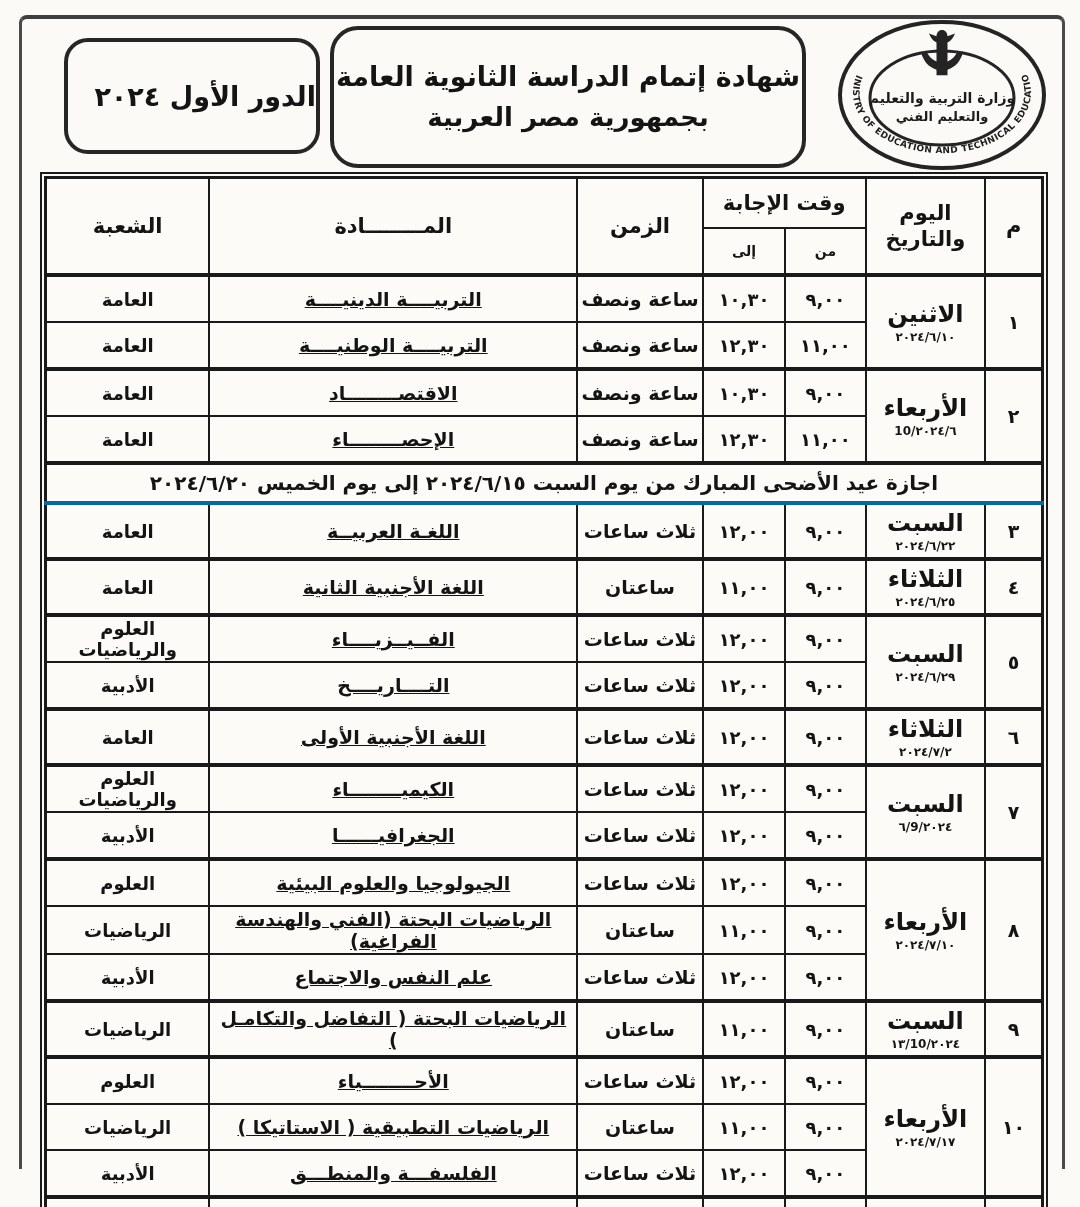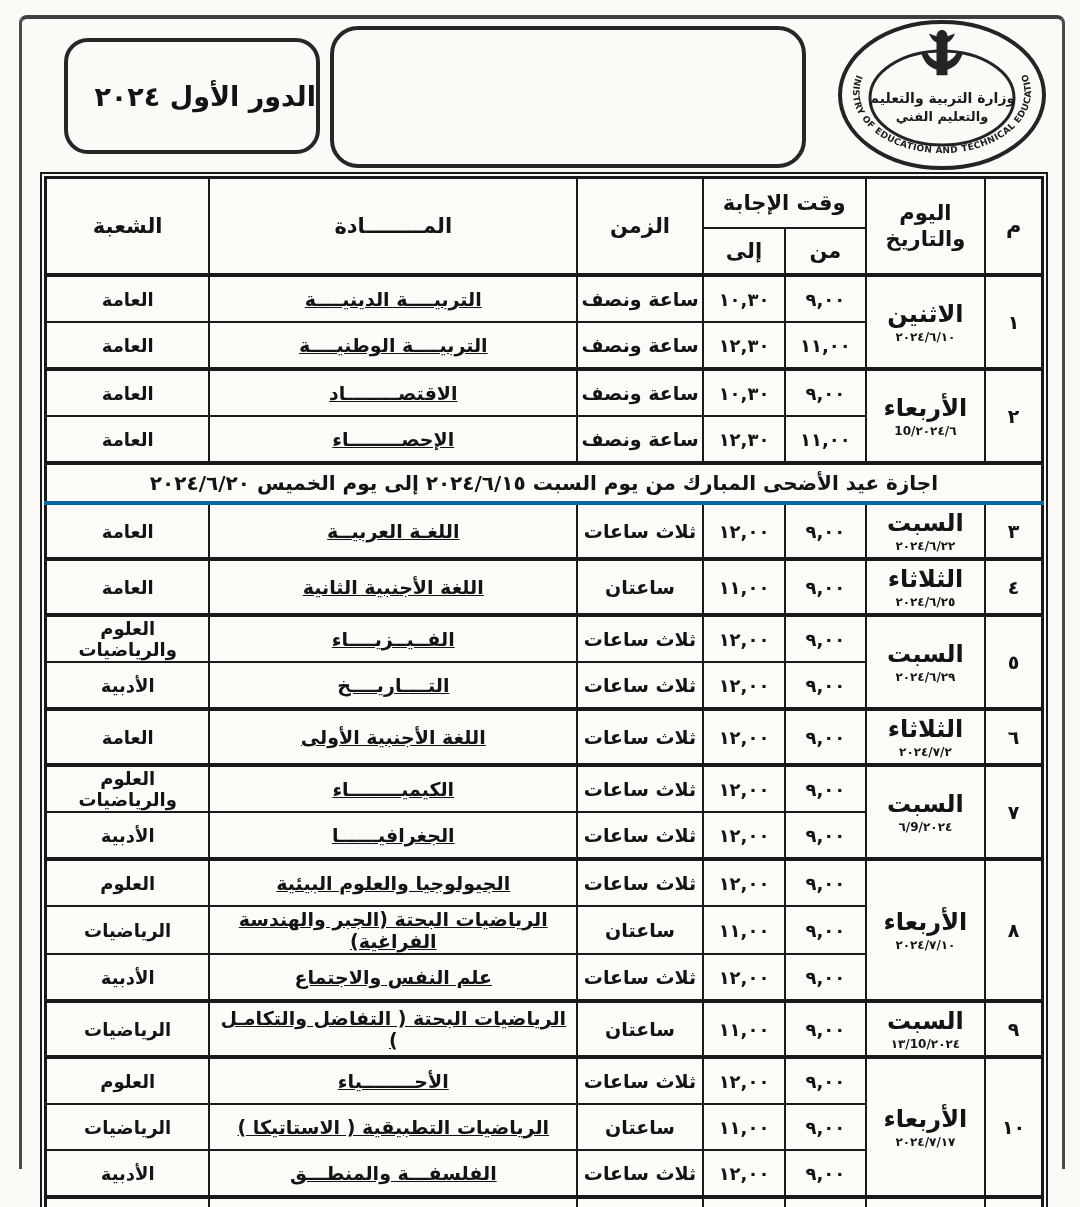--- a/index.html
+++ b/index.html
@@ -39,21 +39,21 @@
     border:3px solid #1a1a1a;outline:2px solid #1a1a1a;outline-offset:2px;
     background:#fcfbf8;
   }
   table.sched th,table.sched td{
     border:2px solid #1a1a1a;text-align:center;vertical-align:middle;
     padding:1px 3px;font-weight:bold;overflow:hidden;
   }
   col.w-num{width:57px}col.w-day{width:119px}col.w-from{width:80px}
   col.w-to{width:82px}col.w-dur{width:125px}col.w-subj{width:366px}col.w-br{width:163px}
   tr.head1 th{height:46px;font-size:21px;}
-  tr.head2 th{height:42px;font-size:21px;border-bottom:3px solid #1a1a1a;}
+  tr.head2 th{height:42px;font-size:14px;border-bottom:3px solid #1a1a1a;}
   th.two-line{line-height:1.25;font-size:20px;}
   td{height:42px;}
   tr.tall td{height:50px;}
   tr.gt td{border-top:4px solid #1a1a1a;}
   tr.holiday td{
     height:34px;border-top:4px solid #1a1a1a;border-bottom:4px solid #0369a1;
     font-size:20px;
   }
   td.c-num{font-size:19px;}
   td.c-day{line-height:1.3;padding:0;}
@@ -67,20 +67,22 @@
 </head>
 <body>
 
 <div class="page-frame"></div>
 
 <div class="round-box">
   <span>الدور الأول ٢٠٢٤</span>
 </div>
 
 <div class="title-box">
+  <div class="t2">شهادة إتمام الدراسة الثانوية العامة</div>
+  <div class="t3">بجمهورية مصر العربية</div>
 </div>
 
 <svg class="seal" viewBox="0 0 218 162">
   <ellipse cx="109" cy="81" rx="102" ry="73" fill="none" stroke="#242424" stroke-width="4"></ellipse>
   <ellipse cx="109" cy="84" rx="72" ry="47" fill="none" stroke="#242424" stroke-width="3"></ellipse>
   <path id="sealArc" d="M 25,58 A 89,61 0 1 0 193,58" fill="none"></path>
   <text font-size="9" font-weight="bold" letter-spacing="0.4" fill="#1b1b1b">
     <textPath href="#sealArc" startOffset="50%" text-anchor="middle">MINISTRY OF EDUCATION AND TECHNICAL EDUCATION</textPath>
   </text>
   <g transform="translate(109,16)">
@@ -252,21 +254,21 @@
       <td class="c-time">٩,٠٠</td>
       <td class="c-time">١٢,٠٠</td>
       <td class="c-dur">ثلاث ساعات</td>
       <td class="c-subj">الجيولوجيا والعلوم البيئية</td>
       <td class="c-branch">العلوم</td>
     </tr>
     <tr>
       <td class="c-time">٩,٠٠</td>
       <td class="c-time">١١,٠٠</td>
       <td class="c-dur">ساعتان</td>
-      <td class="c-subj">الرياضيات البحتة (الجبر والهندسة الفراغية)</td>
+      <td class="c-subj">الرياضيات البحتة (الفني والهندسة الفراغية)</td>
       <td class="c-branch">الرياضيات</td>
     </tr>
     <tr>
       <td class="c-time">٩,٠٠</td>
       <td class="c-time">١٢,٠٠</td>
       <td class="c-dur">ثلاث ساعات</td>
       <td class="c-subj">علم النفس والاجتماع</td>
       <td class="c-branch">الأدبية</td>
     </tr>
 

